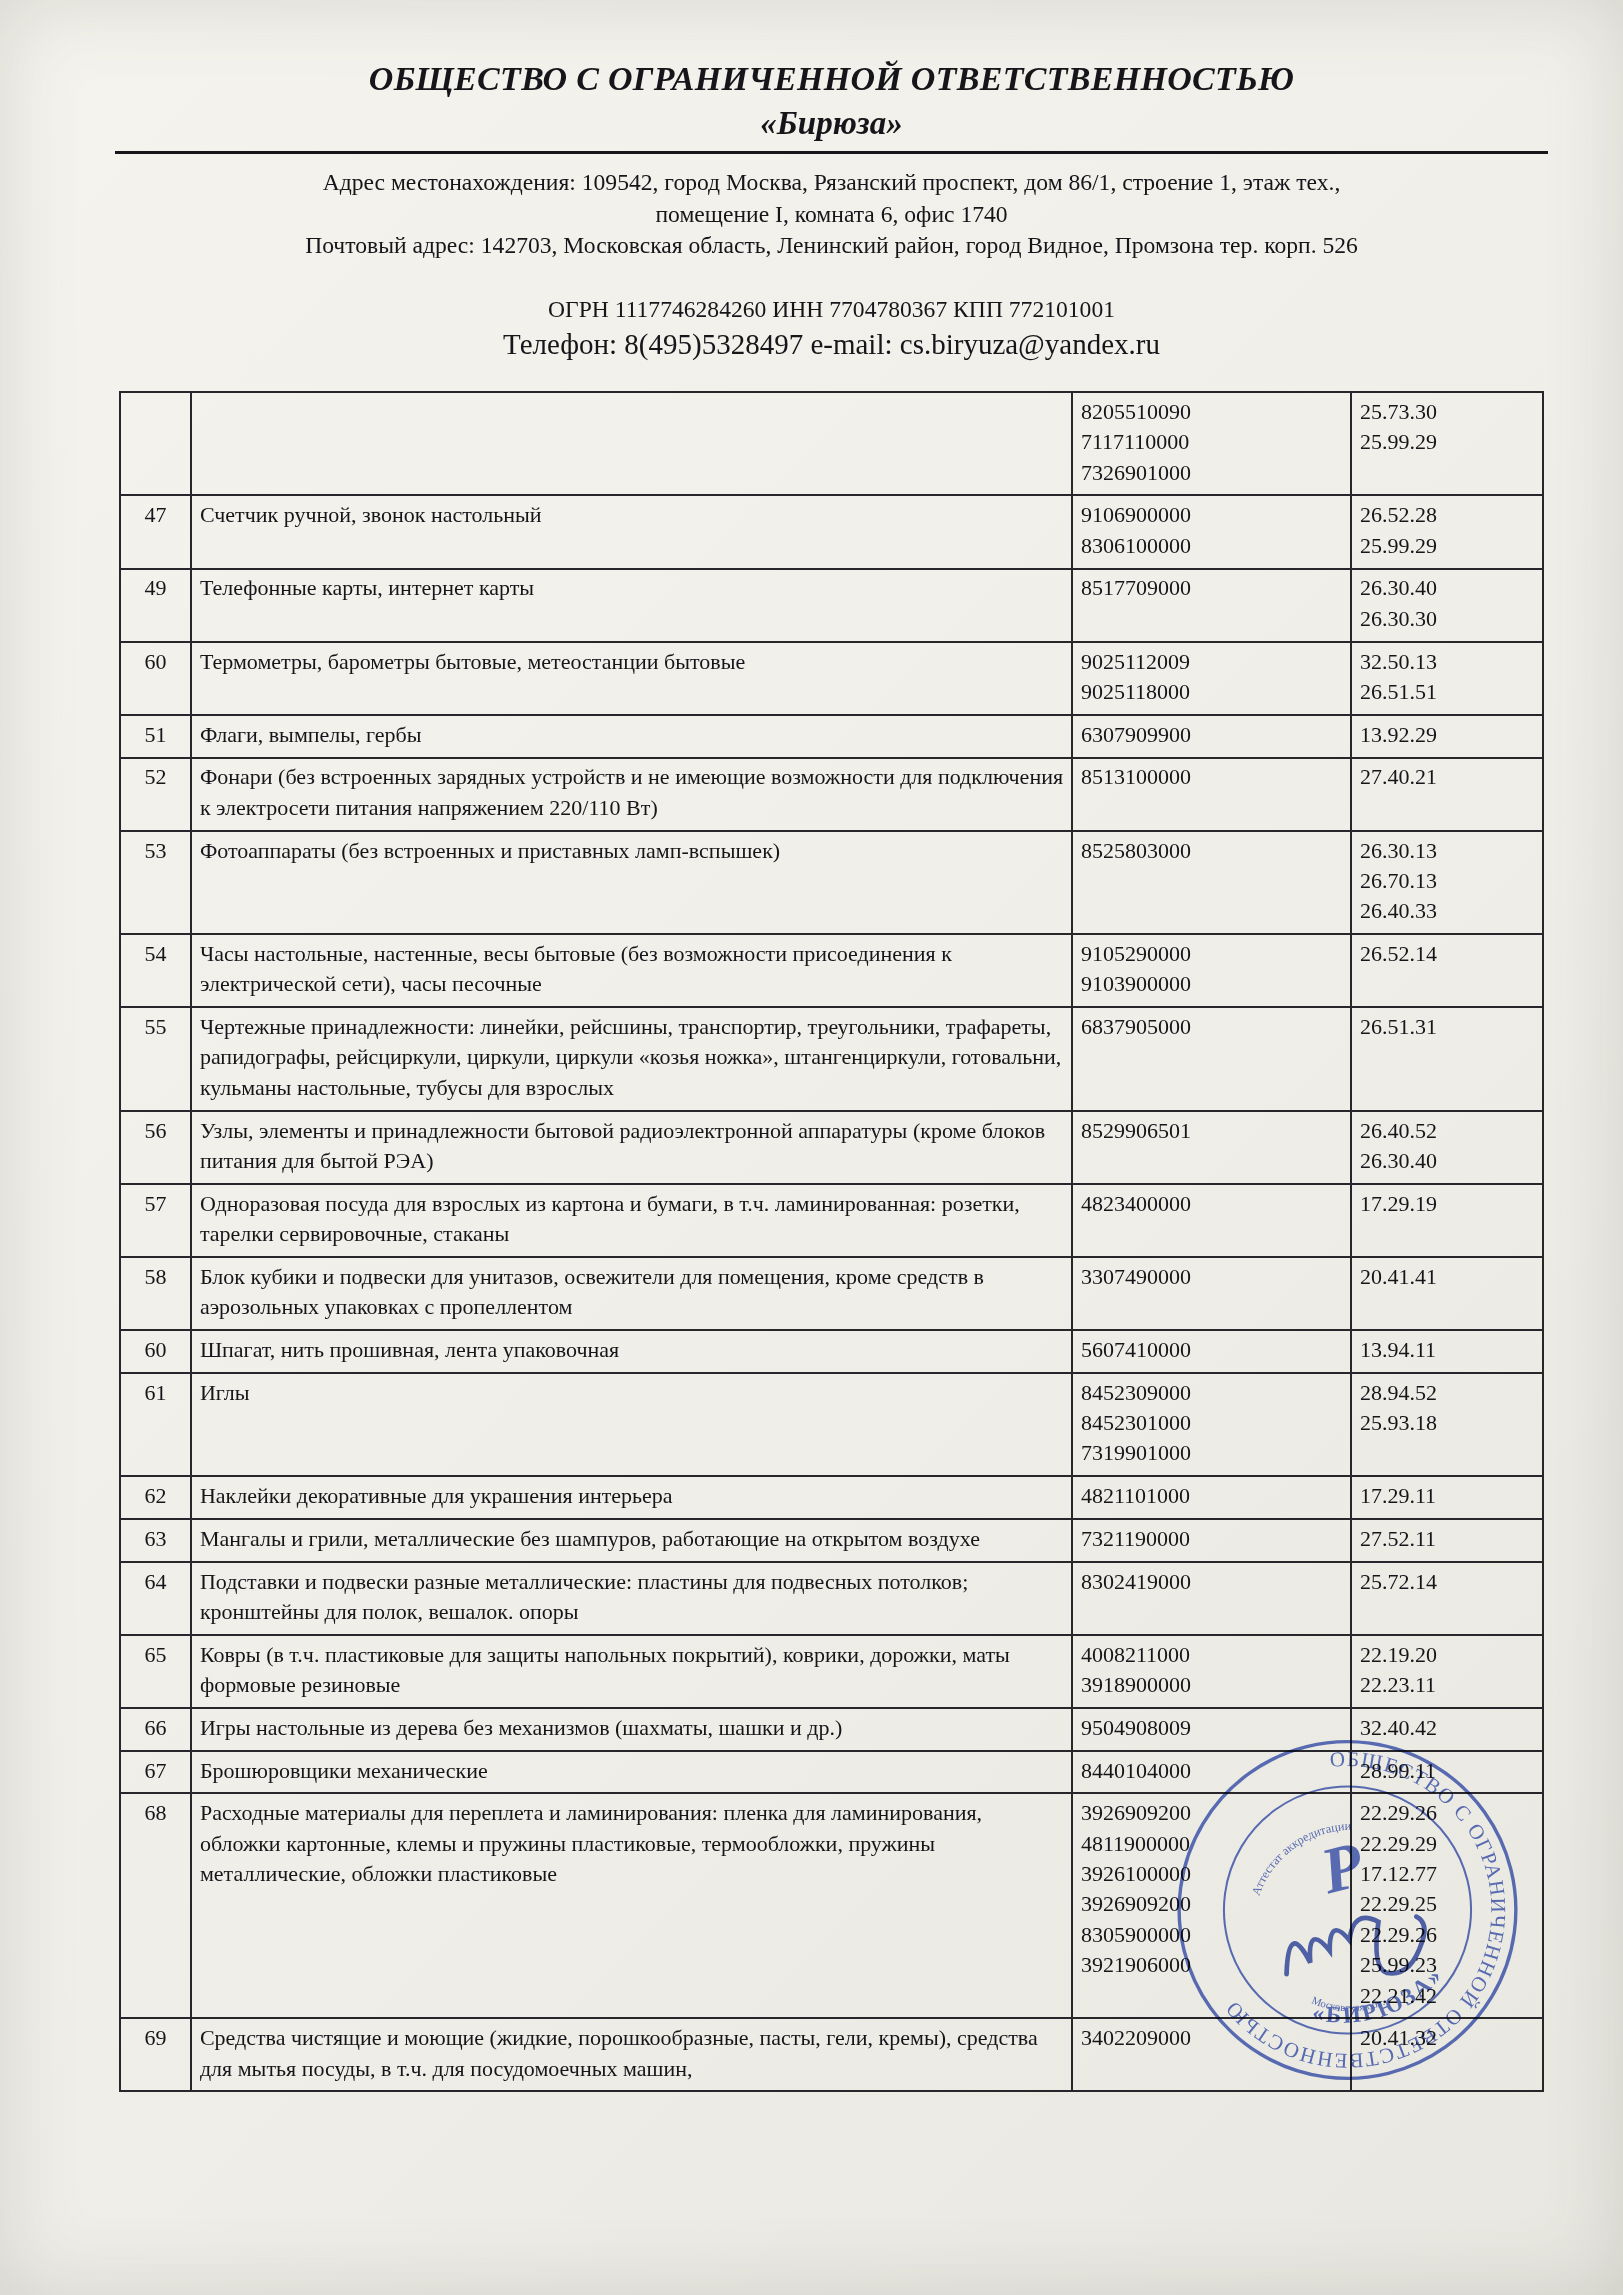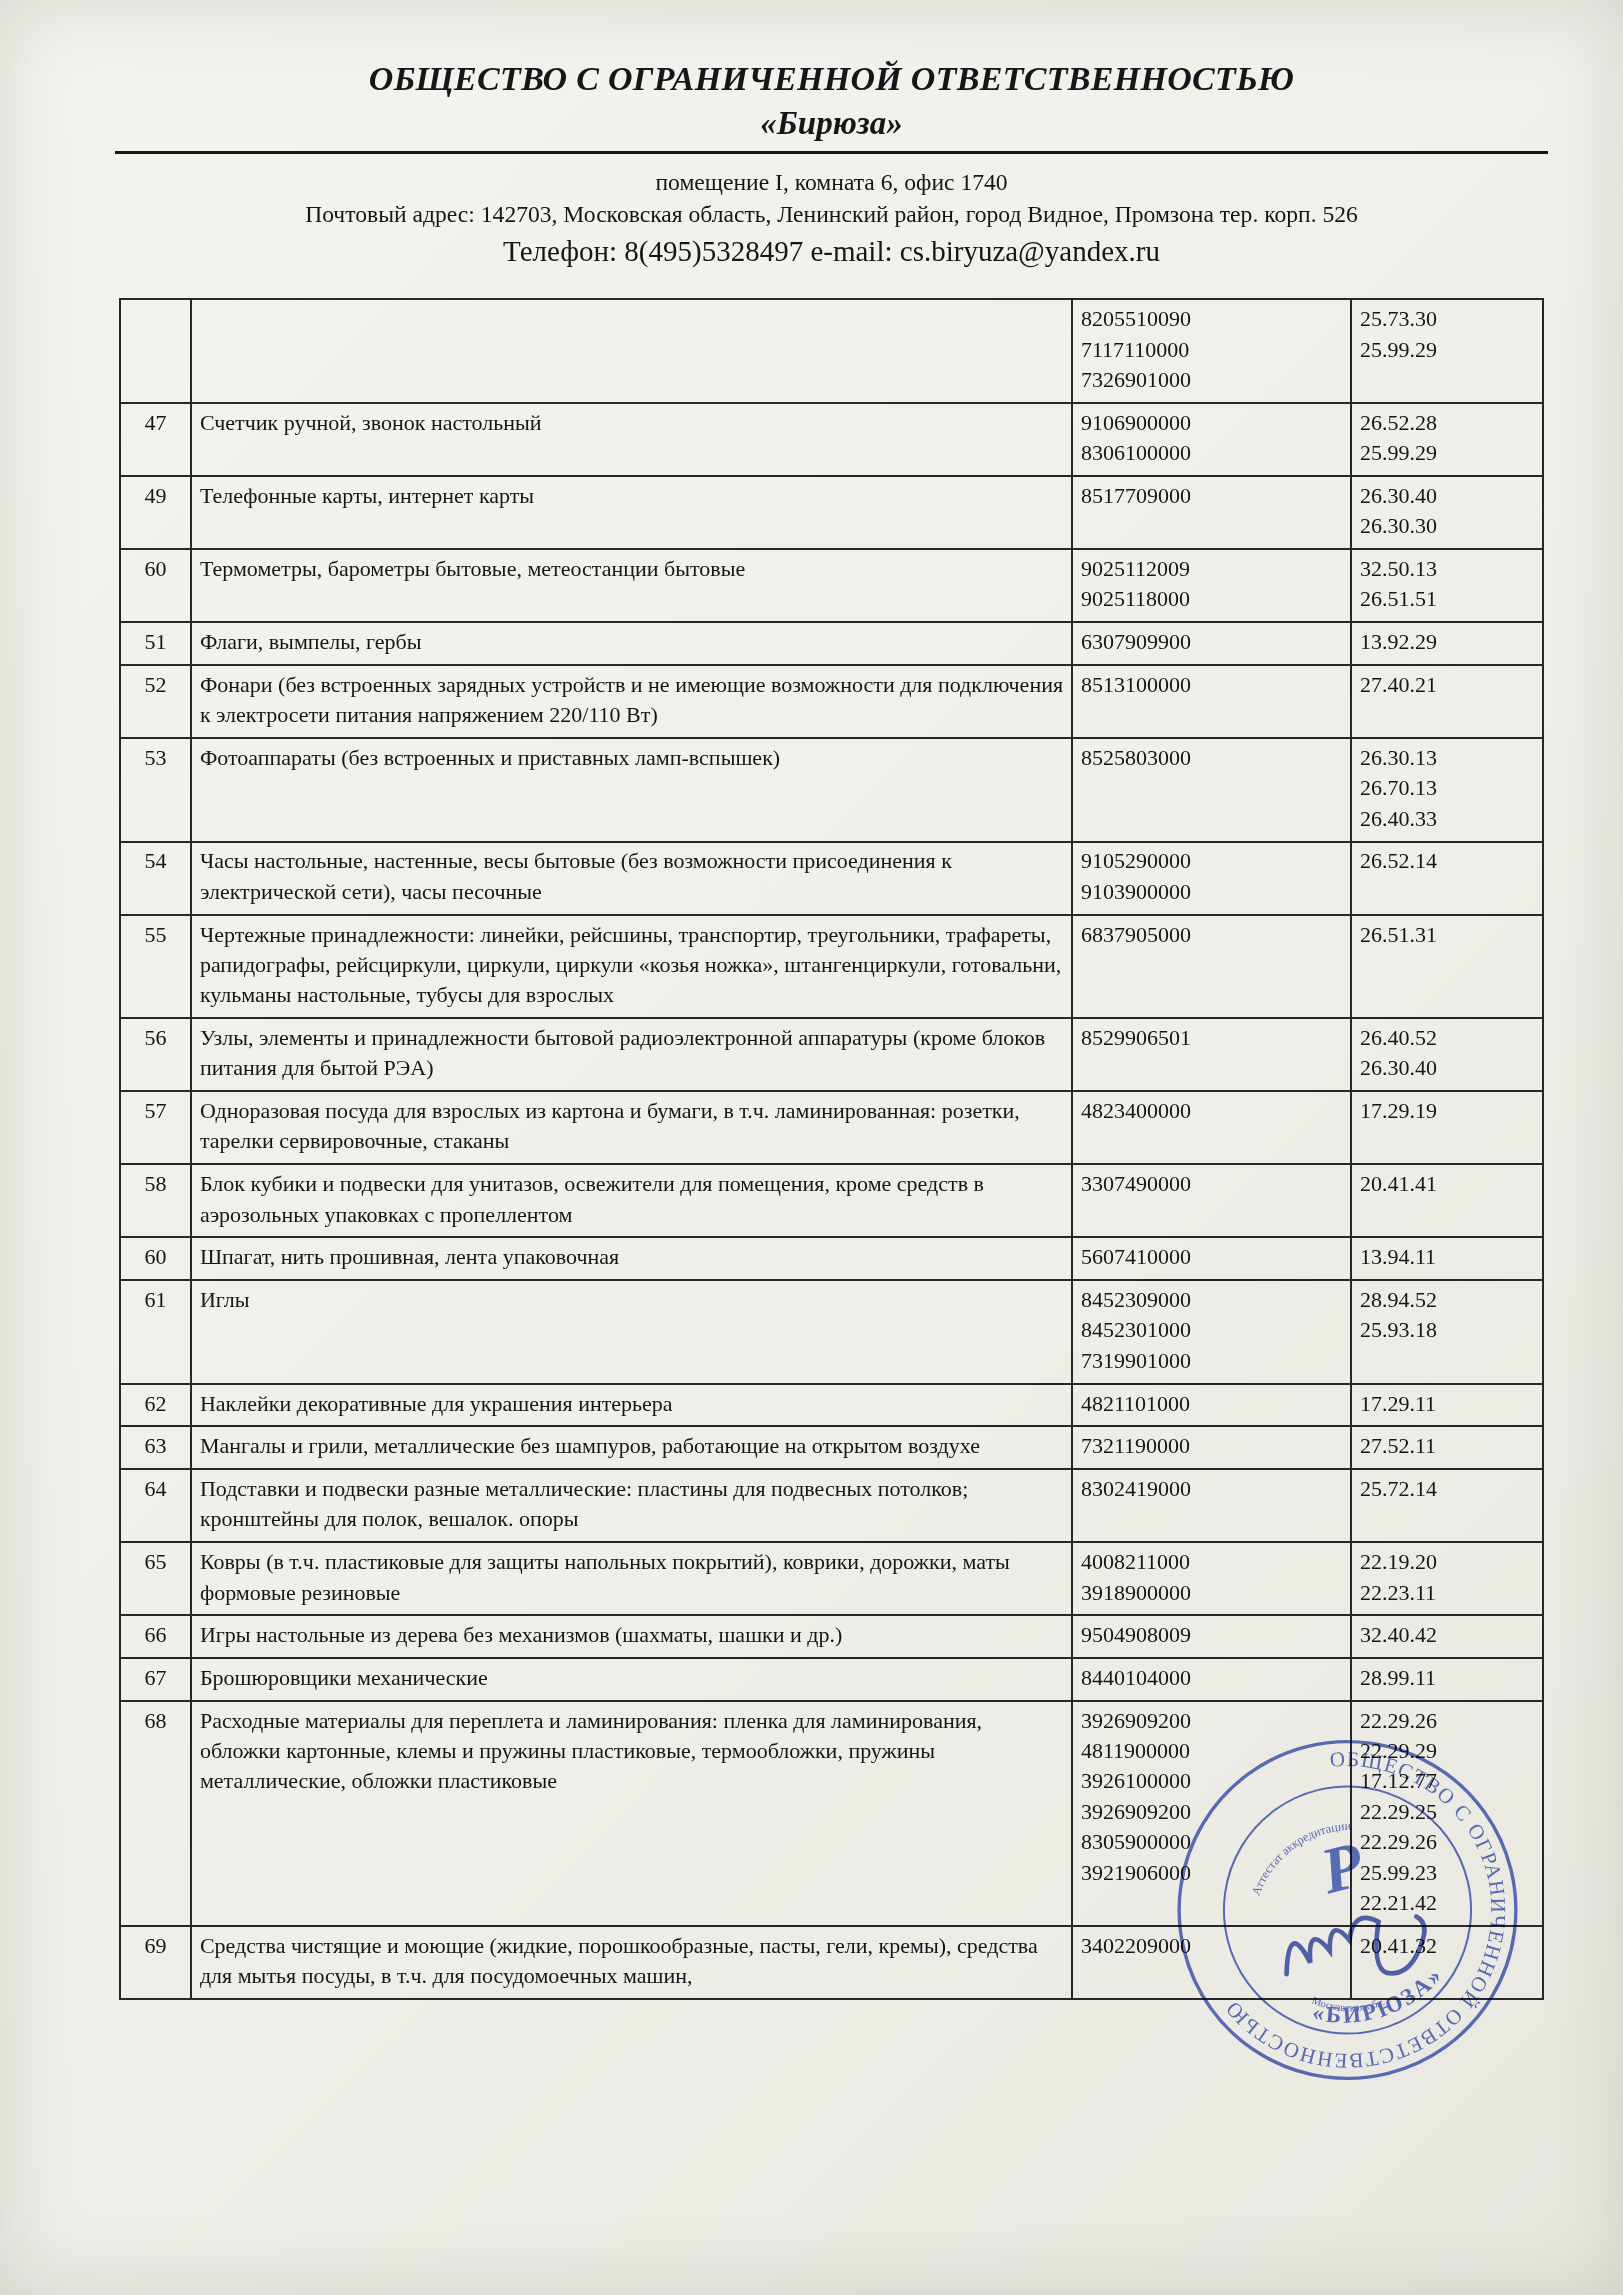--- a/index.html
+++ b/index.html
@@ -51,22 +51,24 @@
 </style>
 </head>
 <body>
 
 <div class="page">
 
   <div class="header">
     <div class="org-type">ОБЩЕСТВО С ОГРАНИЧЕННОЙ ОТВЕТСТВЕННОСТЬЮ</div>
     <div class="org-name">«Бирюза»</div>
     <div class="rule"></div>
+    <div class="addr-line">Адрес местонахождения: 109542, город Москва, Рязанский проспект, дом 86/1, строение 1, этаж тех.,</div>
     <div class="addr-line">помещение I, комната 6, офис 1740</div>
     <div class="addr-line">Почтовый адрес: 142703, Московская область, Ленинский район, город Видное, Промзона тер. корп. 526</div>
+    <div class="reg-line">ОГРН 1117746284260 ИНН 7704780367 КПП 772101001</div>
     <div class="contact-line">Телефон: 8(495)5328497 e-mail: cs.biryuza@yandex.ru</div>
   </div>
 
   <table class="goods">
     <colgroup>
       <col style="width:71px">
       <col style="width:881px">
       <col style="width:279px">
       <col style="width:192px">
     </colgroup>

